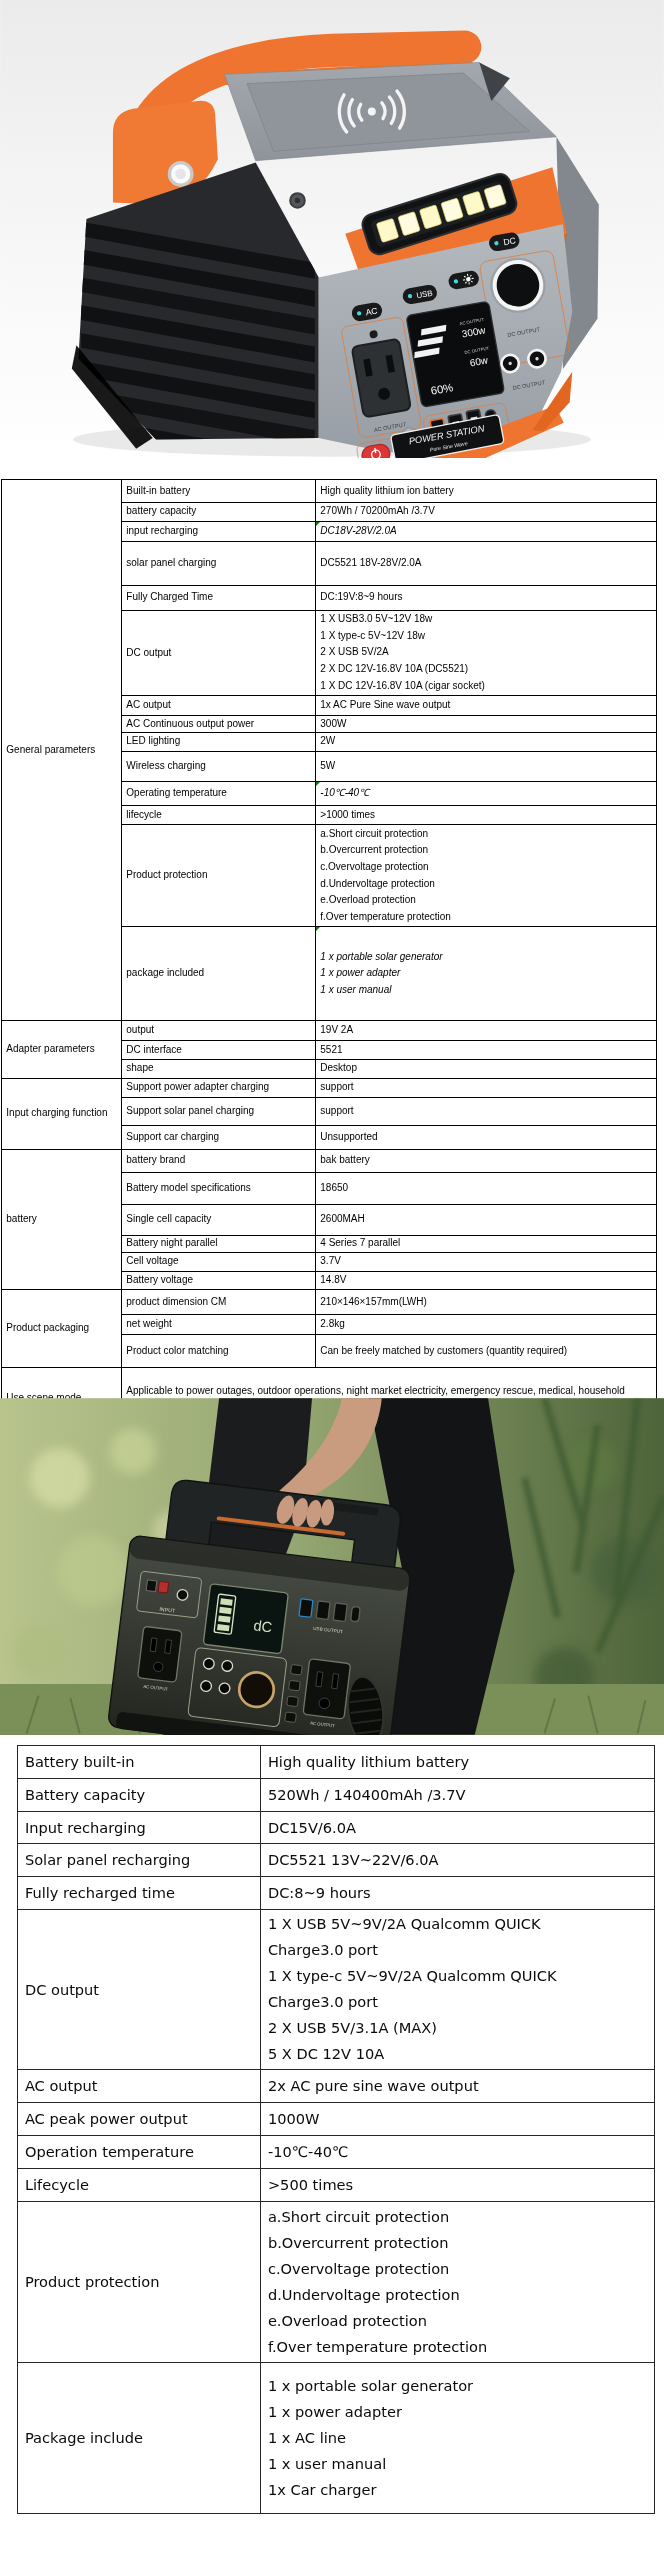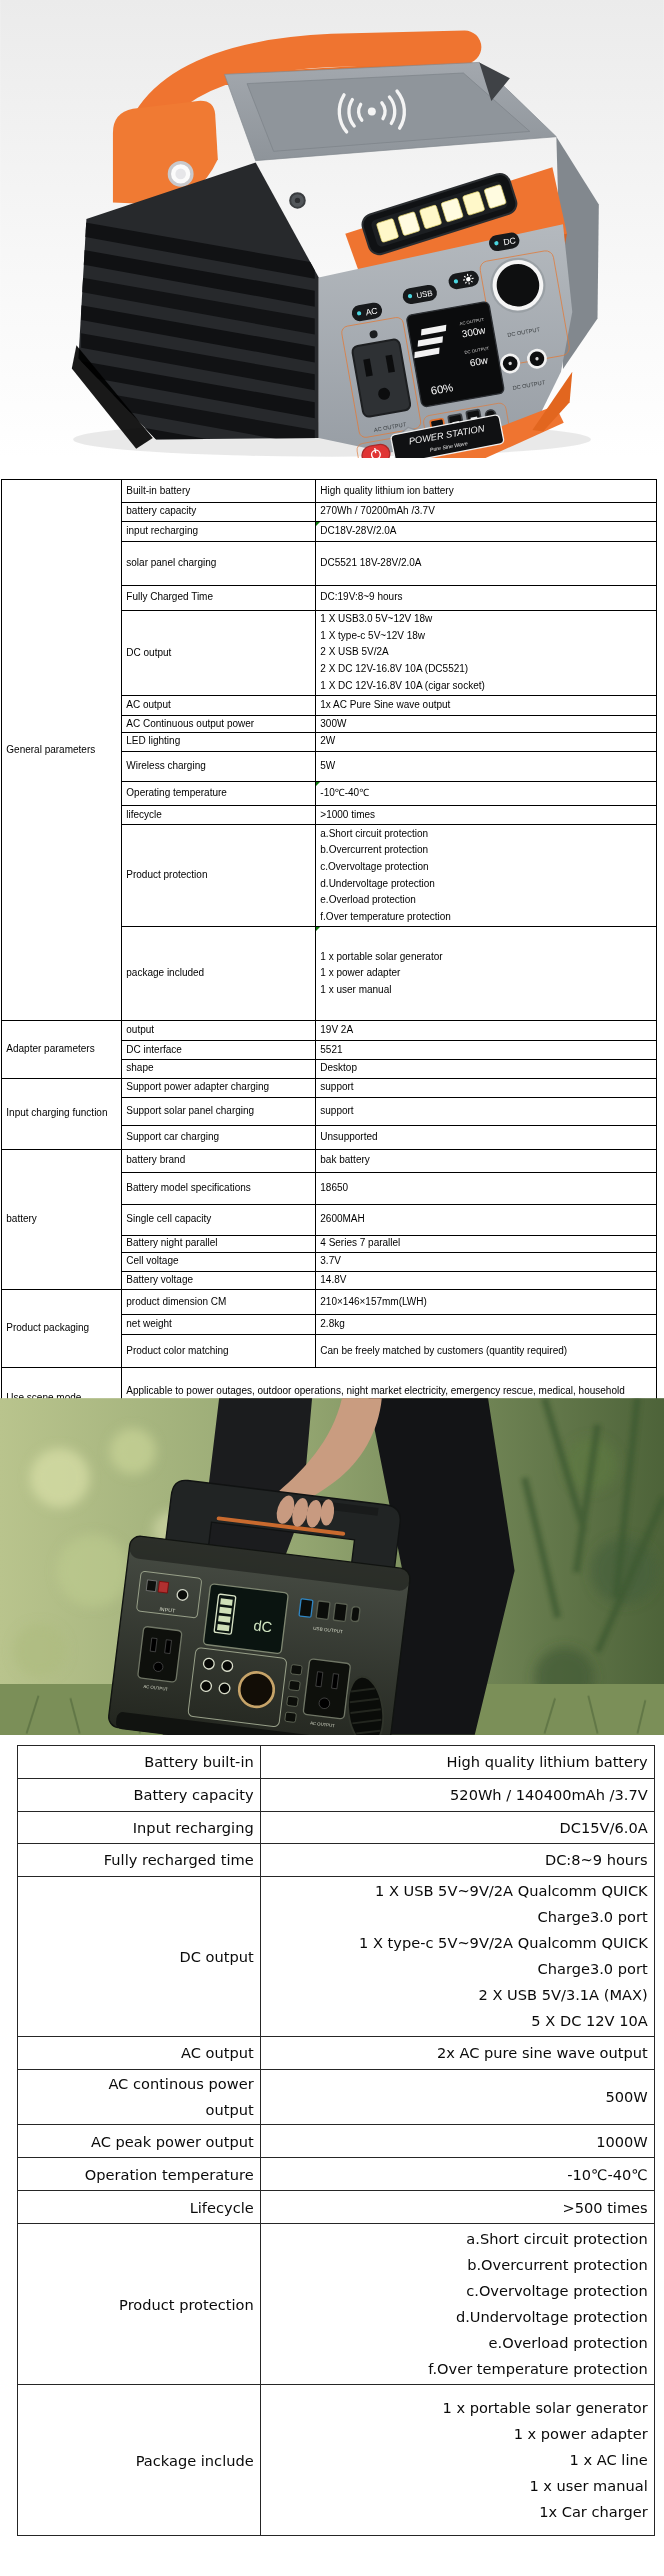--- a/index.html
+++ b/index.html
@@ -6,25 +6,25 @@
   .page{position:relative;width:664px;height:2576px;margin:0 auto;background:#fff;
         font-family:"Liberation Sans",sans-serif;overflow:hidden;}
   .photo1{position:absolute;top:0;left:0;width:664px;height:458px;}
   .photo2{position:absolute;top:1398px;left:0;width:664px;height:337px;}
   .table1{position:absolute;top:479px;left:1.3px;}
   .table2{position:absolute;top:1745px;left:17.3px;}
   table{border-collapse:collapse;table-layout:fixed;background:#fff;}
   .t1{width:655px;font:10px/1.45 "Liberation Sans",sans-serif;color:#000;}
   .t1 td{border:0.7px solid #000;padding:0.7px 4px;vertical-align:middle;overflow:hidden;}
   .t2{width:637px;font:14.6px/1.45 "DejaVu Sans",sans-serif;color:#0a0a0a;}
-  .t2 td{border:1.3px solid #262626;padding:1.3px 6.6px;vertical-align:middle;overflow:hidden;text-align:right;}
+  .t2 td{border:1.3px solid #262626;padding:1.3px 6.6px;vertical-align:middle;overflow:hidden;}
   .ml{white-space:pre-line;margin-top:12px;}
   .t1 .ml{line-height:16.6px;}
   .t2 .ml{line-height:26px;}
-  td.rel{position:relative;}
+  td.rel{position:relative;font-style:italic;}
   .note{position:absolute;top:0;left:0;width:0;height:0;border-style:solid;
         border-width:4px 4px 0 0;border-color:#0a7a0a transparent transparent transparent;}
   svg text{font-family:"Liberation Sans",sans-serif;}
 </style>
 </head>
 <body>
 
 <div class="page">
 
   <div class="photo1">
@@ -511,41 +511,40 @@
           </tr>
       <tr style="height:33px">
             <td>Battery capacity</td>
             <td>520Wh / 140400mAh /3.7V</td>
           </tr>
       <tr style="height:32px">
             <td>Input recharging</td>
             <td>DC15V/6.0A</td>
           </tr>
       <tr style="height:33px">
+            <td>Solar panel recharging</td>
+            <td>DC5521  13V~22V/6.0A</td>
+          </tr>
+      <tr style="height:33px">
             <td>Fully recharged time</td>
             <td>DC:8~9 hours</td>
           </tr>
       <tr style="height:156px">
             <td>DC output</td>
             <td class="ml">1 X  USB 5V~9V/2A  Qualcomm QUICK
 Charge3.0 port
 1 X type-c  5V~9V/2A  Qualcomm QUICK
 Charge3.0 port
 2 X USB  5V/3.1A (MAX)
 5 X DC 12V 10A</td>
           </tr>
       <tr style="height:33px">
             <td>AC output</td>
             <td>2x AC pure sine wave output</td>
           </tr>
-      <tr style="height:52px">
-            <td class="ml">AC continous power
-output</td>
-            <td>500W</td>
-          </tr>
       <tr style="height:33px">
             <td>AC peak power output</td>
             <td>1000W</td>
           </tr>
       <tr style="height:33px">
             <td>Operation temperature</td>
             <td>-10℃-40℃</td>
           </tr>
       <tr style="height:33px">
             <td>Lifecycle</td>

